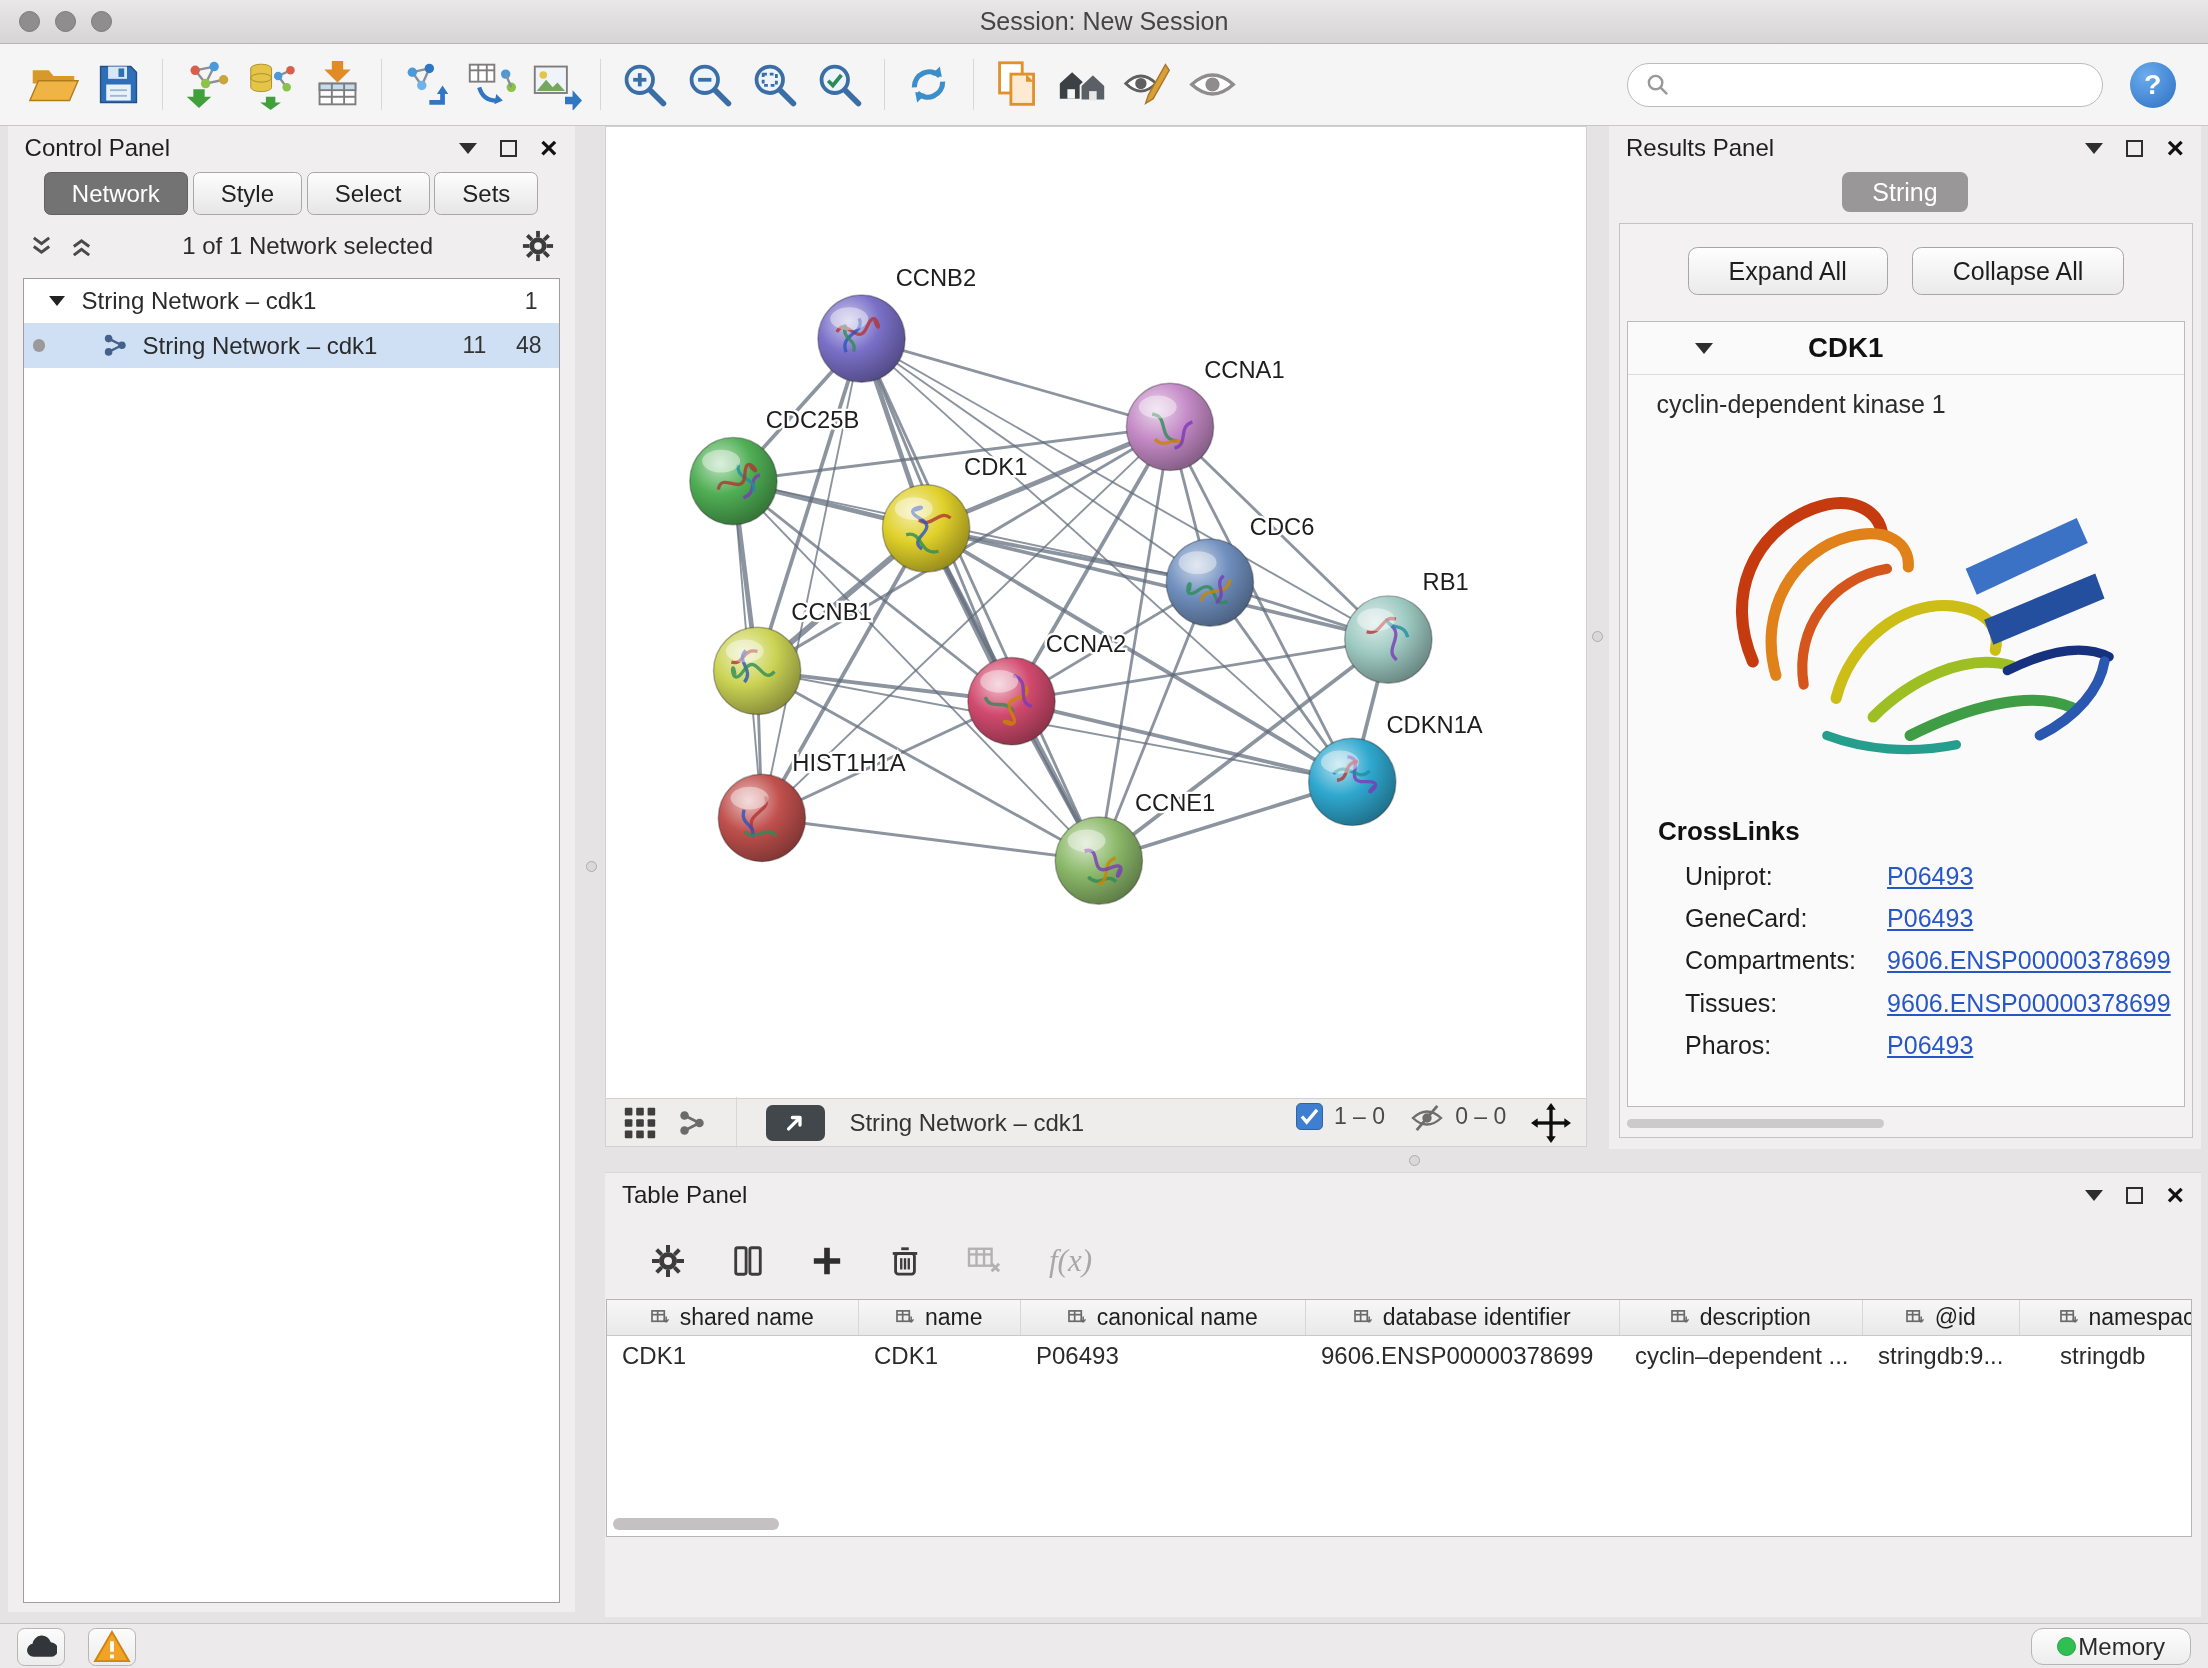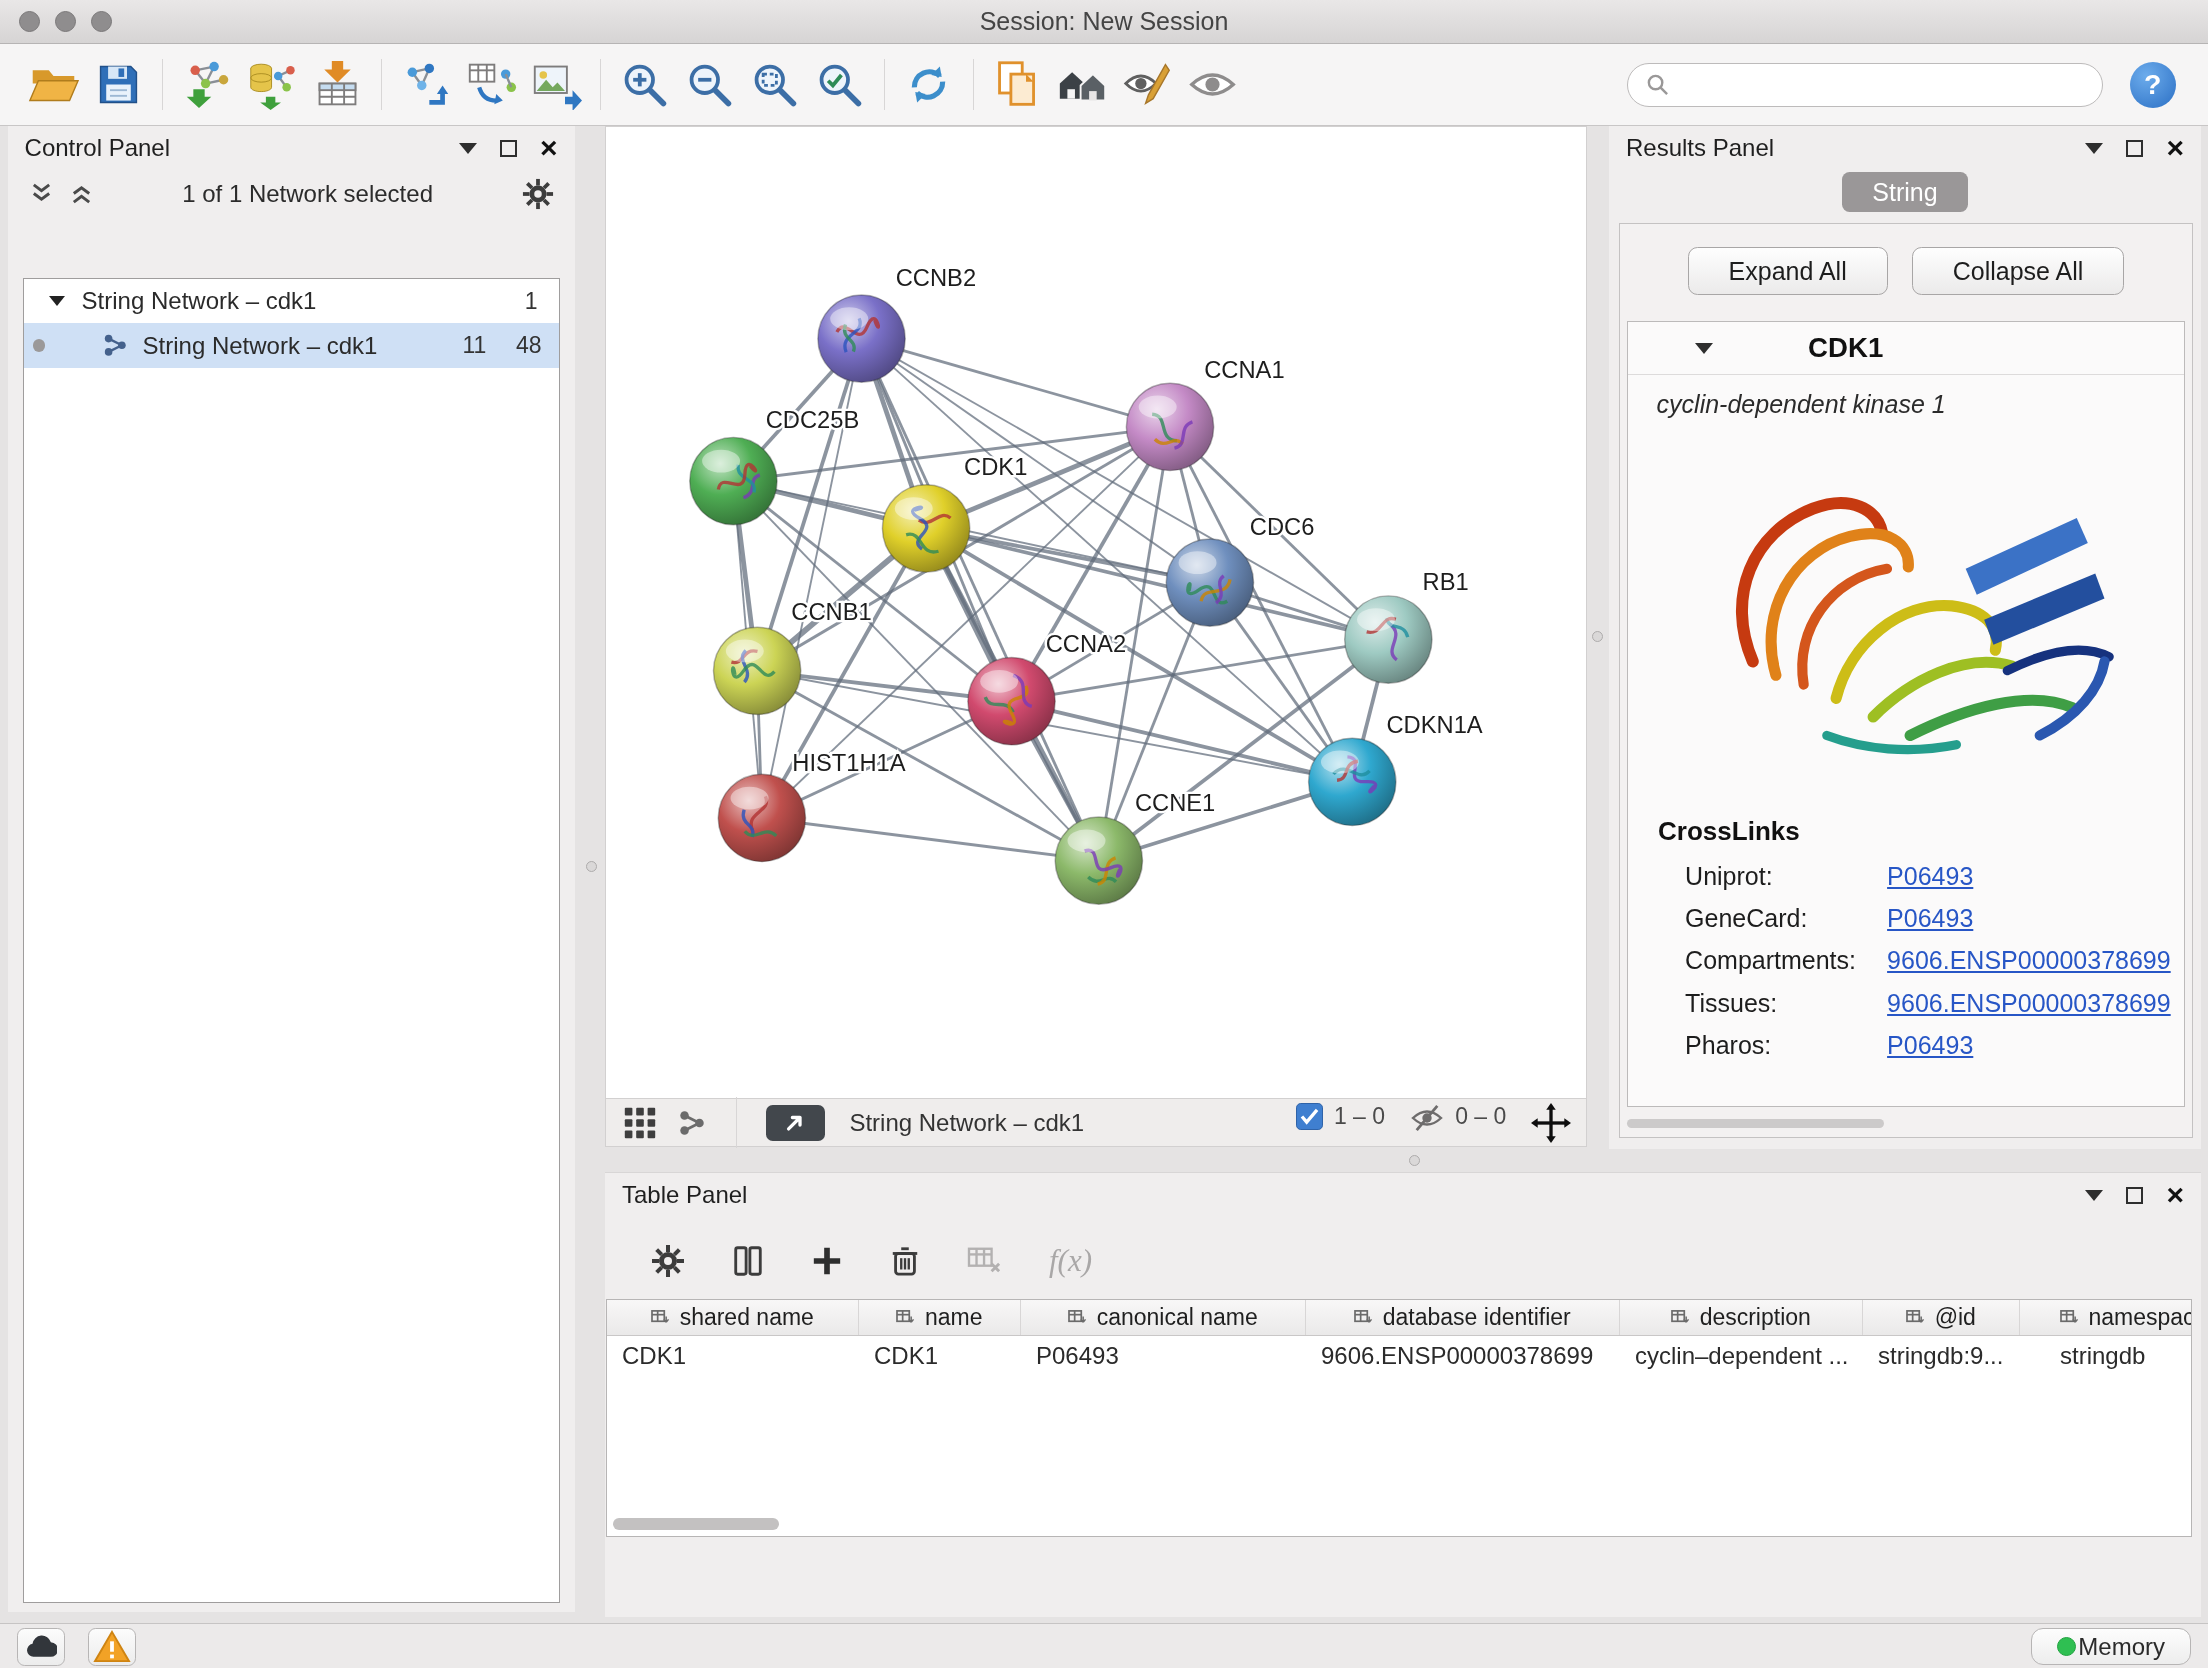--- a/index.html
+++ b/index.html
@@ -56,21 +56,21 @@
 
   
   .results-panel { position:absolute; left:1609px; top:126px; width:592px; height:1023px; background:#f0eeee; }
   .string-tab { display:block; margin:1.9px auto 0; width:max-content; background:#9a9798; color:#fff; padding:5.7px 30px; border-radius:7.6px; font-size:25px; }
   .rp-box { position:absolute; left:9.5px; right:7.6px; top:97px; bottom:11.4px; background:#f3f1f1; border:1px solid #c4c2c2; }
   .rp-buttons { display:flex; justify-content:center; gap:24px; margin-top:23px; }
   .rp-btn { padding:8.6px 40px; font-size:25px; border:1px solid #a8a6a6; border-radius:9.5px; background:linear-gradient(#fefefe,#ebeaea); color:#1d1d1d; }
   .rp-card { position:absolute; left:7.6px; right:7.6px; top:97px; bottom:30px; background:#fbfafa; border:1px solid #bcbaba; overflow:hidden; }
   .rp-card-header { height:53px; display:flex; align-items:center; border-bottom:1px solid #dddbdb; padding-left:67px; gap:95px; }
   .rp-gene { font-weight:bold; font-size:27.6px; color:#111; }
-  .rp-desc { padding:15px 0 0 28.5px; font-size:25px;font-style:italic; }
+  .rp-desc { padding:15px 0 0 28.5px; font-size:25px; }
   .rp-protein { display:block; margin:11.4px auto 0; }
   .rp-cross { font-weight:bold; font-size:26px; padding:25px 0 7.6px 30px; color:#111; }
   .rp-link-row { display:flex; align-items:baseline; padding:6.7px 0 6.7px 57px; font-size:25px; }
   .rp-link-label { width:202px; flex:none; color:#1d1d1d; }
   .rp-link-value { color:#2756c6; text-decoration:underline; white-space:nowrap; }
   .rp-scroll { position:absolute; left:7.6px; bottom:7.6px; height:10.5px; }
   .rp-thumb { width:257px; height:9.5px; background:#cccaca; border-radius:4.8px; }
 
   
   .table-panel { position:absolute; left:605px; top:1172px; width:1596px; height:445px; background:#f0eeee; border-top:1px solid #d8d6d6; }
@@ -278,20 +278,26 @@
 </div>
 
 <div class="control-panel">
   <div class="panel-header">
     <span class="ph-title">Control Panel</span>
     <div class="ph-icons">
       <div class="tri-down"></div>
       <div class="float-ico"></div>
       <div class="close-ico">×</div>
     </div>
+  </div>
+  <div class="cp-tabs">
+    <div class="cp-tab sel">Network</div>
+    <div class="cp-tab">Style</div>
+    <div class="cp-tab">Select</div>
+    <div class="cp-tab">Sets</div>
   </div>
   <div class="cp-selrow">
     <svg width="25" height="25" viewBox="0 0 26 26">
         <path d="M5 4l8 6 8-6M5 13l8 6 8-6" fill="none" stroke="#4a4a4a" stroke-width="3"></path>
       </svg>
     <svg width="25" height="25" viewBox="0 0 26 26">
         <path d="M5 22l8-6 8 6M5 13l8-6 8 6" fill="none" stroke="#4a4a4a" stroke-width="3"></path>
       </svg>
     <span class="txt">1 of 1 Network selected</span>
     <svg width="32" height="32" viewBox="0 0 34 34">

